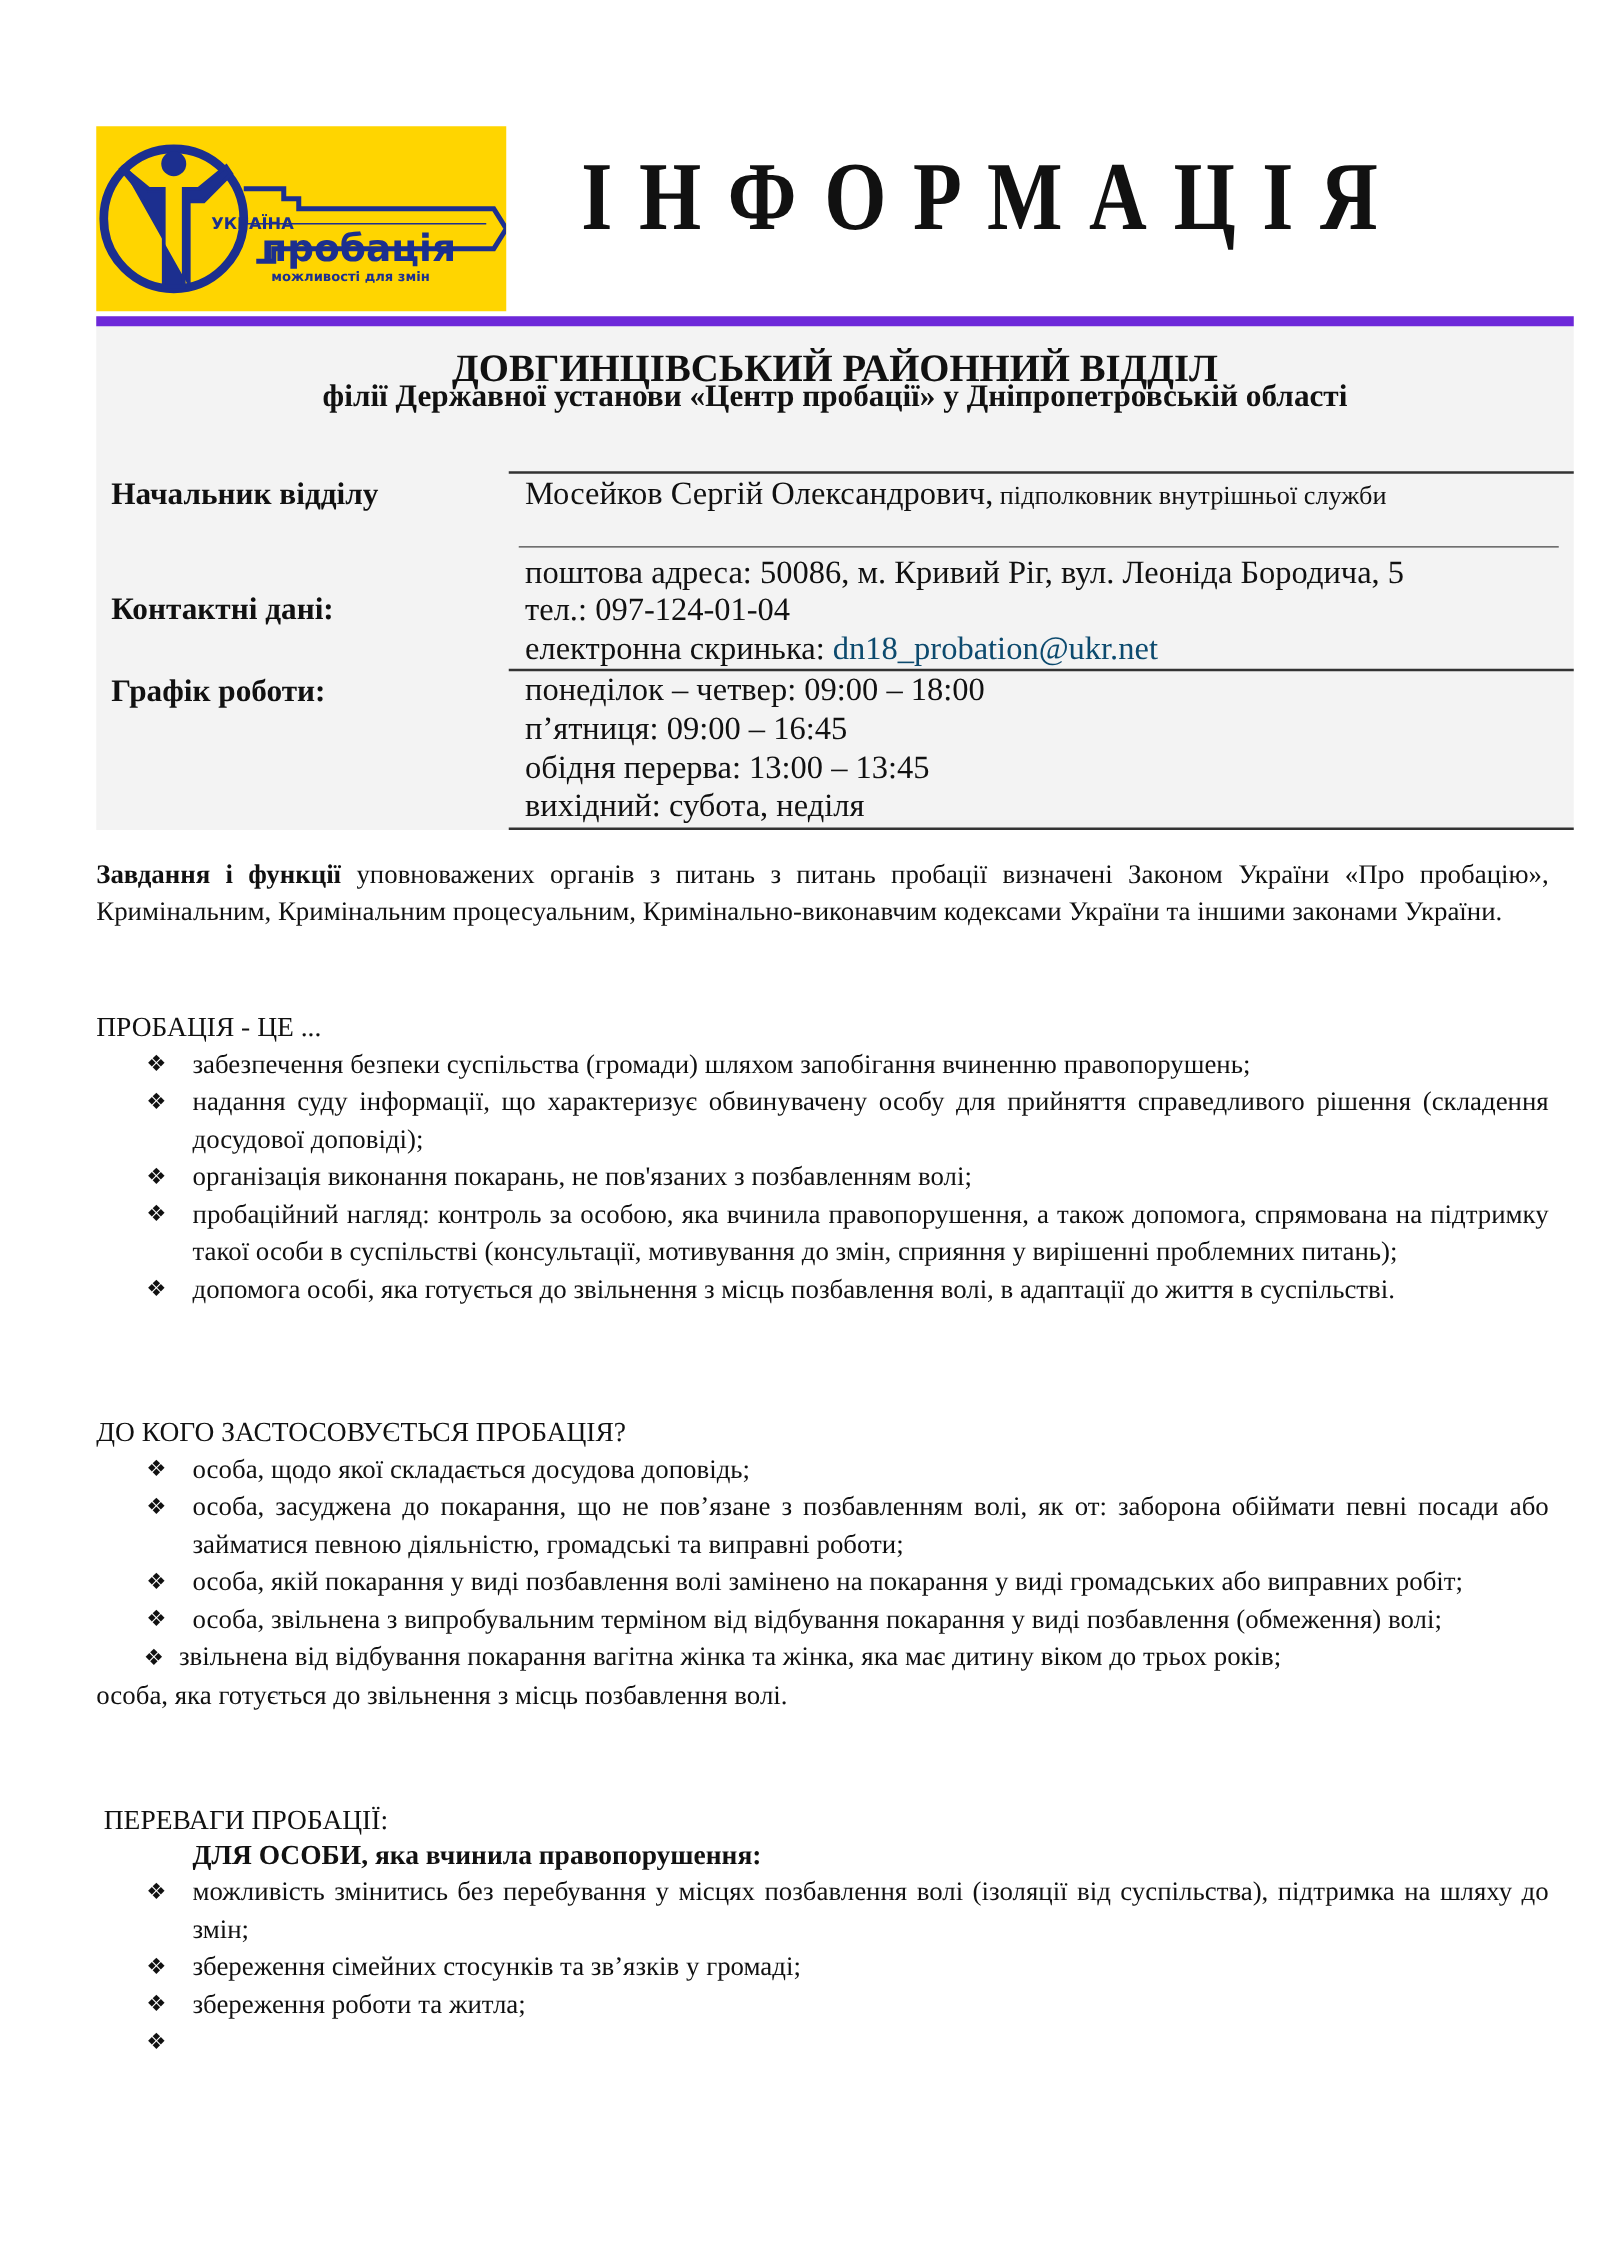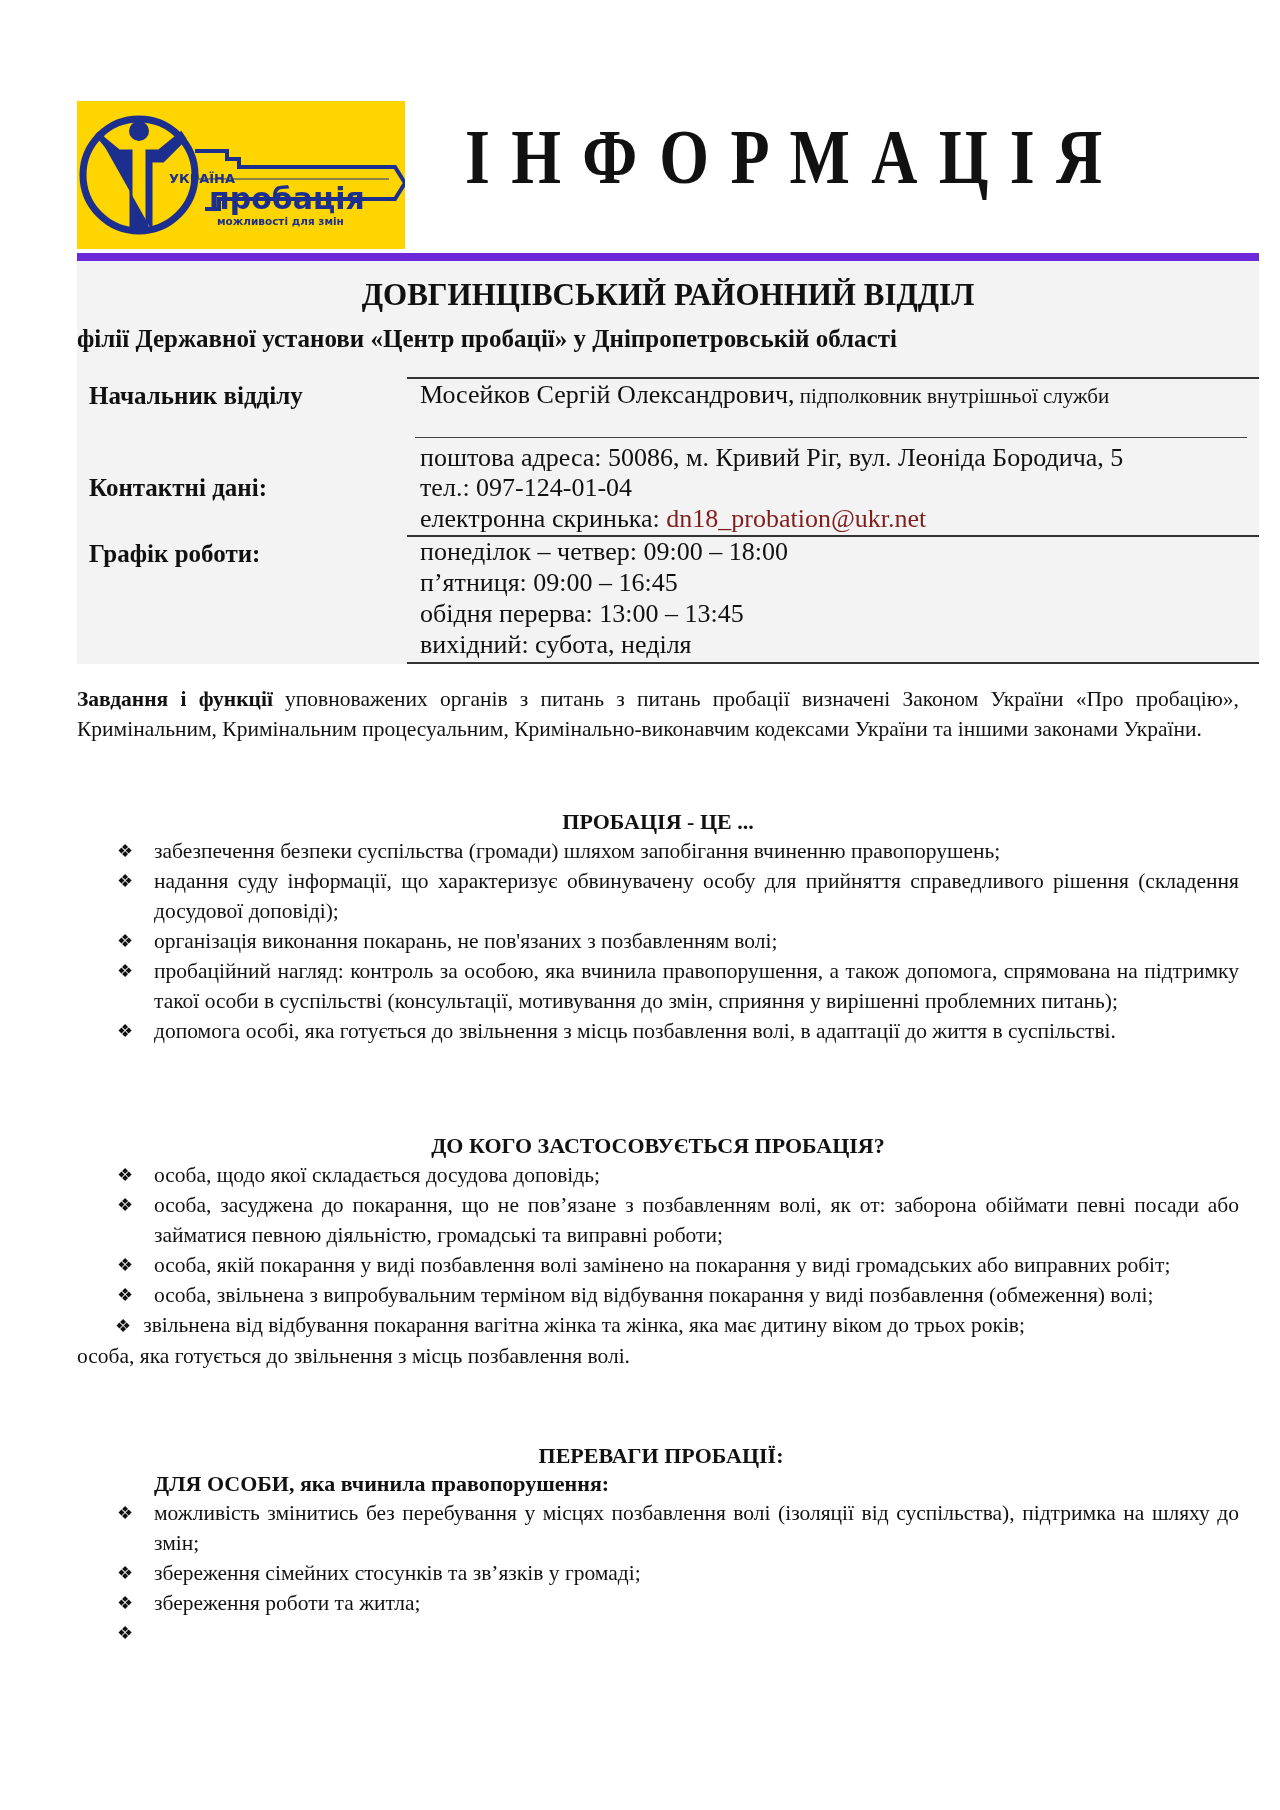--- a/index.html
+++ b/index.html
@@ -4,29 +4,29 @@
   <style>
     html, body { margin: 0; padding: 0; background: #ffffff; }
     body { width: 1280px; height: 1810px; position: relative; overflow: hidden;
            font-family: "Liberation Serif", "DejaVu Serif", serif; color: #111; }
     .logo { position: absolute; left: 77px; top: 101px; width: 328px; height: 148px; background: #ffd500; overflow: hidden; }
     .logo svg { width: 100%; height: 100%; display: block; }
     .main-title { position: absolute; left: 465px; top: 118px; font-size: 78px; font-weight: bold; letter-spacing: 26px;
                   transform: scaleX(0.82); transform-origin: left top; white-space: nowrap; line-height: 1; }
     .band { position: absolute; left: 77px; top: 253px; width: 1182px; height: 403px; background: #f3f3f3; border-top: 8px solid #6d28d9; }
     .dept-name { position: absolute; left: 0; top: 18px; width: 100%; text-align: center; font-size: 31px; font-weight: bold; line-height: 1; }
-    .dept-sub { position: absolute; left: 0; top: 65px; width: 100%; font-size: 25px; font-weight: bold; line-height: 1; }
+    .dept-sub { position: absolute; left: 0; top: 44px; width: 100%; text-align: center; font-size: 25px; font-weight: bold; line-height: 1; }
     .label { position: absolute; left: 12px; font-size: 25px; font-weight: bold; line-height: 1; }
     .rule { position: absolute; left: 330px; right: 0; height: 0; border-top: 2px solid #333; }
     .vtext { position: absolute; left: 343px; font-size: 26px; line-height: 1; white-space: nowrap; }
     .rank { font-size: 21px; }
-    .link { color: #7f1d1d; }
+    .link { color: #0c4a6e; }
     .body-text { position: absolute; left: 77px; width: 1162px; font-size: 21.5px; line-height: 30px; text-align: justify; }
     .section { position: absolute; left: 77px; width: 1162px; font-size: 21.5px; }
-    .heading { font-weight: bold; font-size: 22px; line-height: 28px; text-align: center; }
+    .heading { font-weight: normal; font-size: 22px; line-height: 28px; }
     ul.bullets { list-style: none; margin: 0; padding: 0; }
     ul.bullets li { position: relative; padding-left: 77px; line-height: 30px; text-align: justify; }
     ul.bullets li .bullet { position: absolute; left: 40px; top: 0; font-size: 18px; line-height: 30px; }
     .subhead { font-weight: bold; font-size: 22px; line-height: 28px; padding-left: 77px; }
     .trailing { line-height: 30px; }
     .trailing-bullet { padding-left: 38px; }
   </style>
 </head>
 <body>
 

